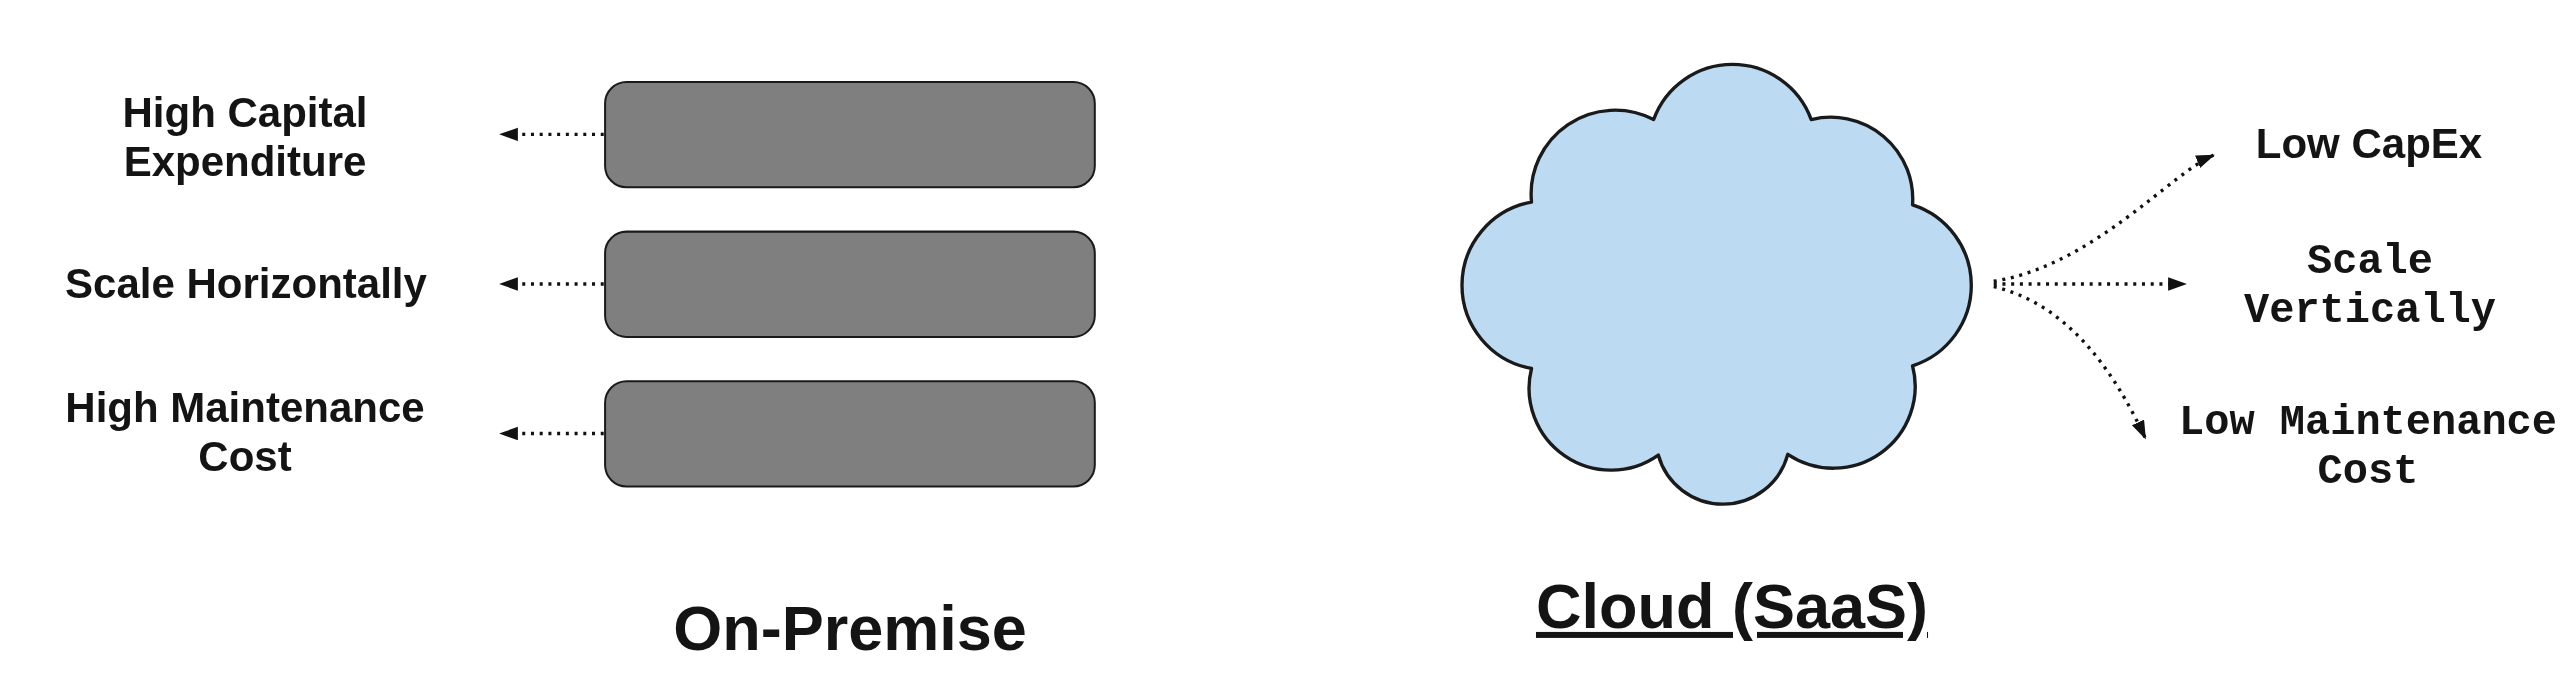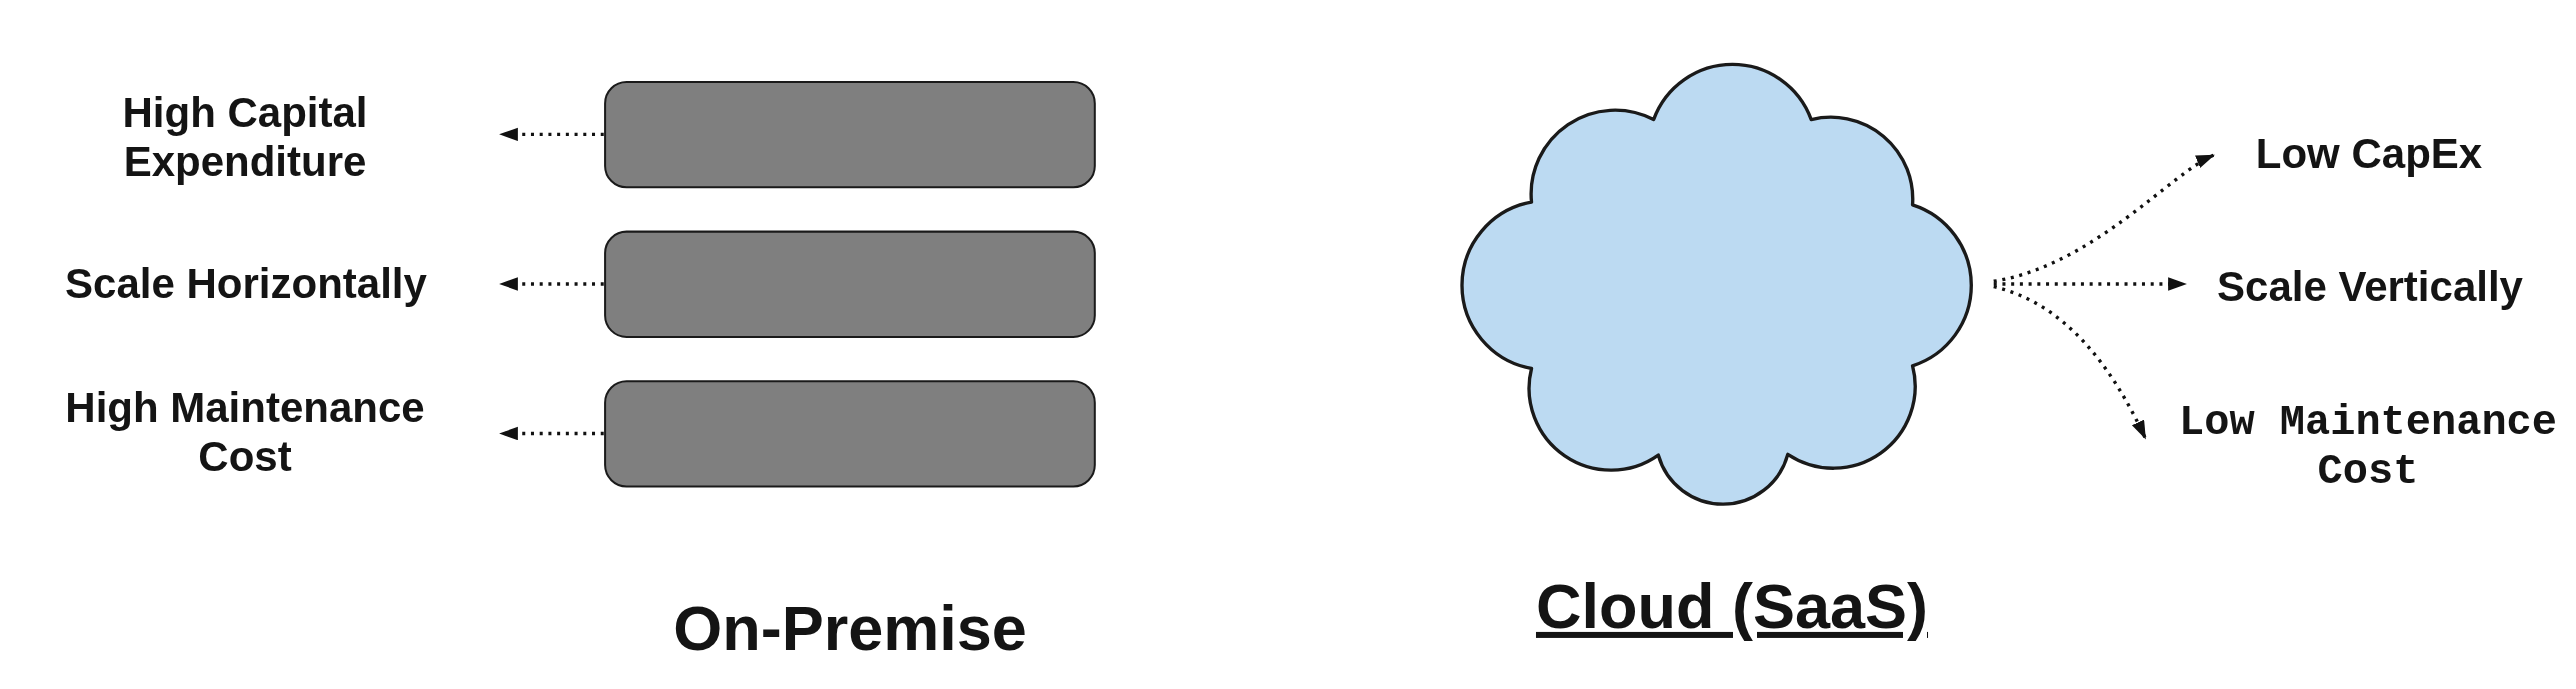--- a/index.html
+++ b/index.html
@@ -57,21 +57,21 @@
       <path d="M2972 423 L3258 423" marker-end="url(#ah)"></path>
       <path d="M2972 427 C 3078 452, 3148 545, 3198 653" marker-end="url(#ah)"></path>
     </g>
   </svg>
 
   <div class="txt lbl" style="left:245px;top:138px;">High Capital Expenditure</div>
   <div class="txt lbl" style="left:246px;top:284px;">Scale Horizontally</div>
   <div class="txt lbl" style="left:245px;top:433px;">High Maintenance Cost</div>
 
 
-  <div class="txt lbl" style="left:2369px;top:154px;">Low CapEx</div>
-  <div class="txt lbl" style="left:2370px;top:287px;">Scale Vertically</div>
+  <div class="txt lbl" style="left:2369px;top:144px;">Low CapEx</div>
+  <div class="txt lbl" style="left:2370px;top:287px;font-family:Liberation Mono, monospace;">Scale Vertically</div>
   <div class="txt lbl" style="left:2368px;top:448px;font-family:Liberation Mono, monospace;">Low Maintenance Cost</div>
 
   <div class="txt title" style="left:850px;top:628px;">On-Premise</div>
   <div class="txt title" style="left:1732px;top:606px;text-decoration:underline;">Cloud (SaaS)</div>
 
 </div>
 
 
 </body></html>

